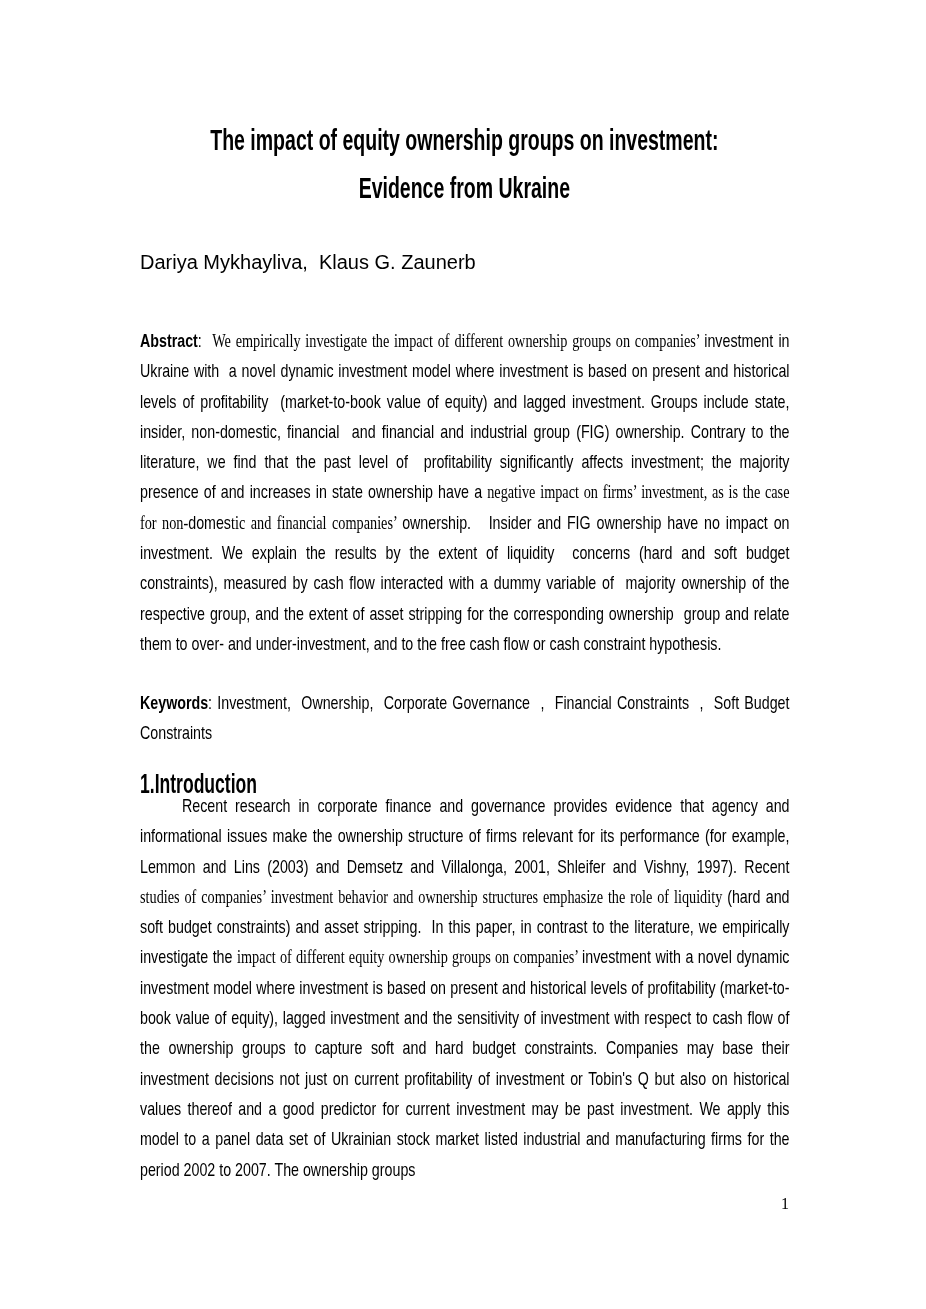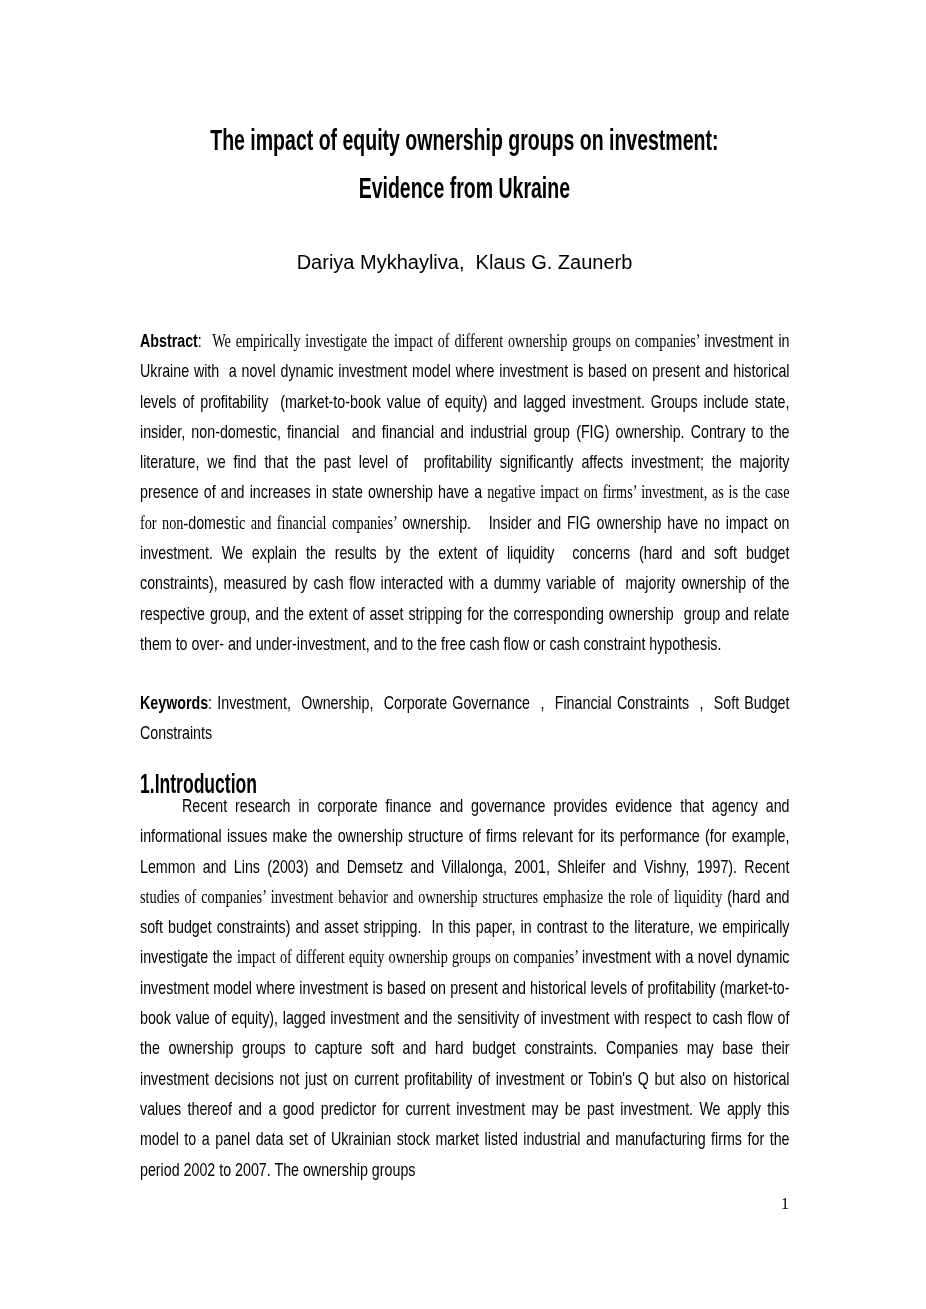--- a/index.html
+++ b/index.html
@@ -14,21 +14,21 @@
   
   .cond65 { transform:scaleX(0.65); transform-origin:0 0; }
   .cond75 { transform:scaleX(0.75); transform-origin:0 0; }
 
   .title-block {
     position:absolute; left:140px; top:116px; width:998px;
     text-align:center; font-weight:bold; font-size:30px; line-height:48px;
   }
   .authors {
     position:absolute; left:140px; top:247px; width:649px;
-    text-align:center; font-size:20px; line-height:30px;
+    font-size:20px; line-height:30px;
   }
   .body-block {
     position:absolute; left:140px; width:866px; margin:0;
     font-size:19px; line-height:30.3px; text-align:justify;
   }
   .abstract { top:326px; }
   .keywords { top:688px; }
   .intro    { top:791px; text-indent:56px; }
   .section-heading {
     position:absolute; left:140px; top:746px; width:998px;

